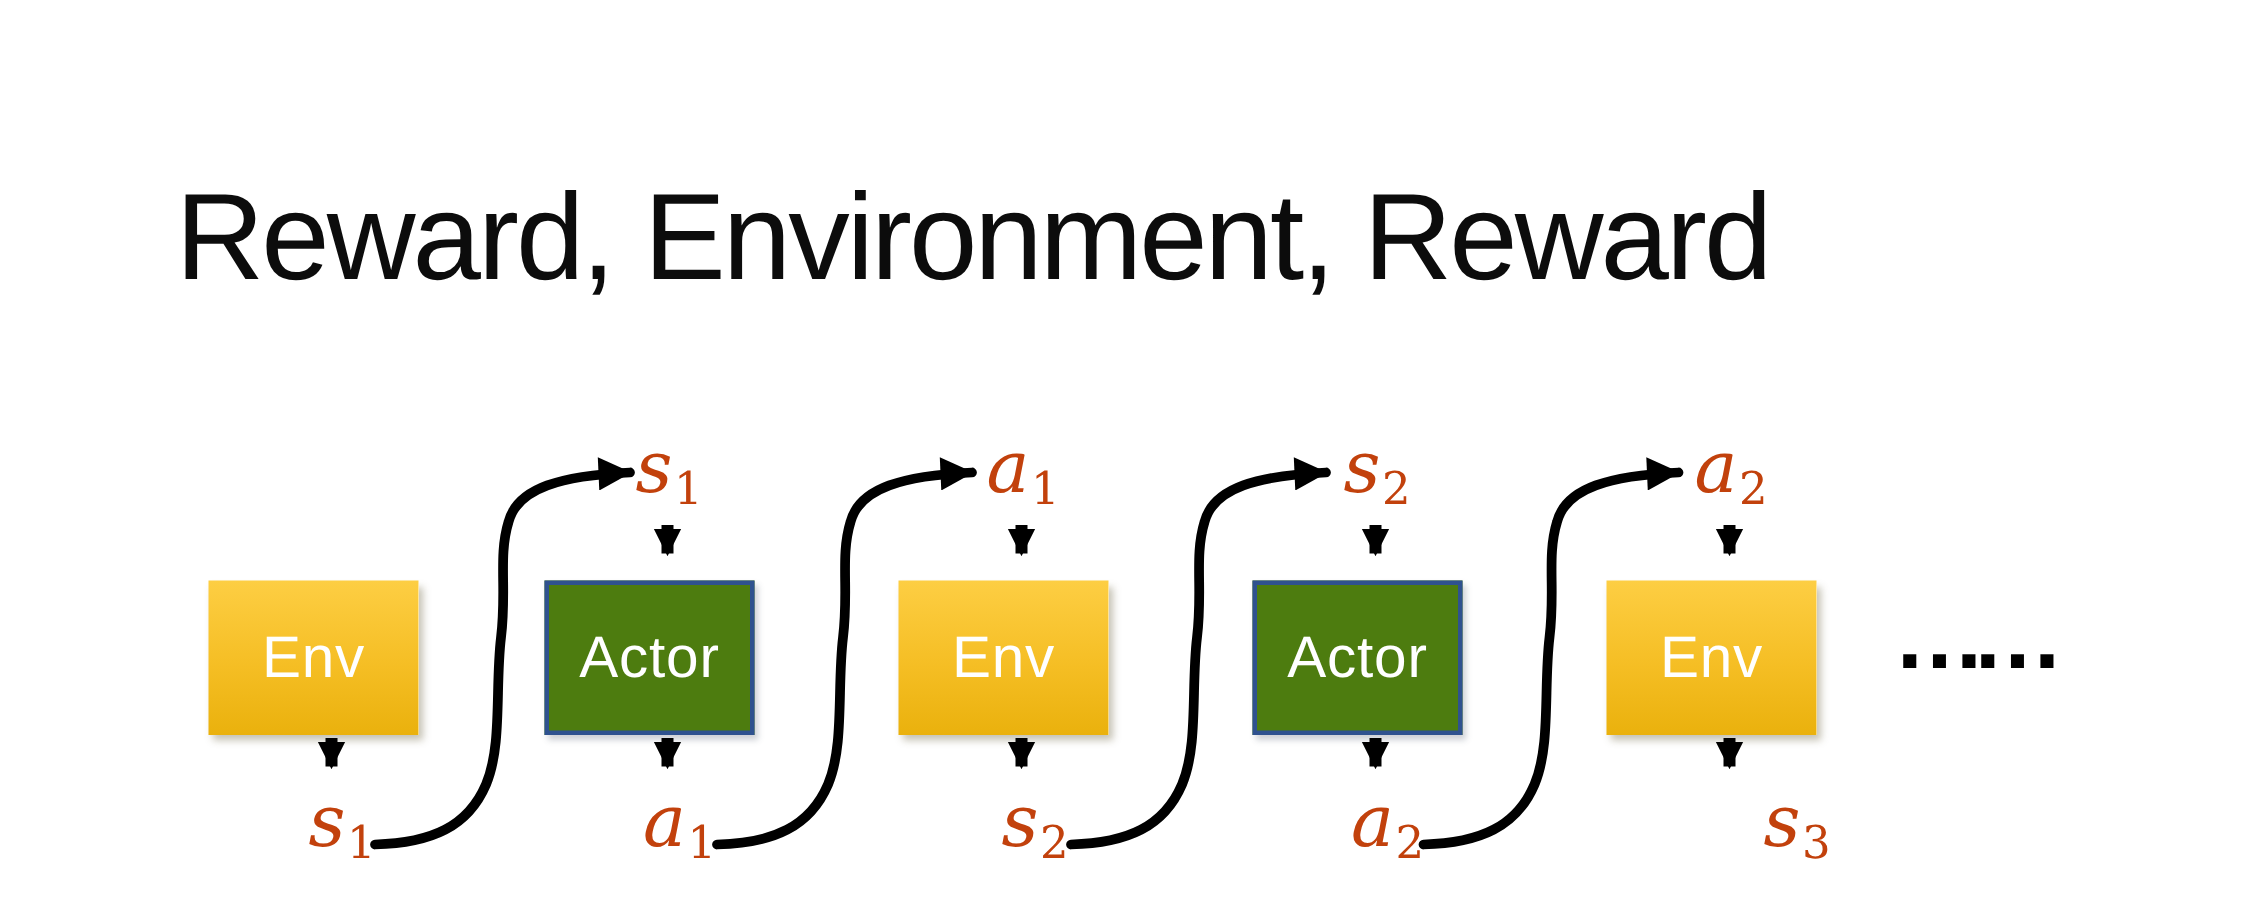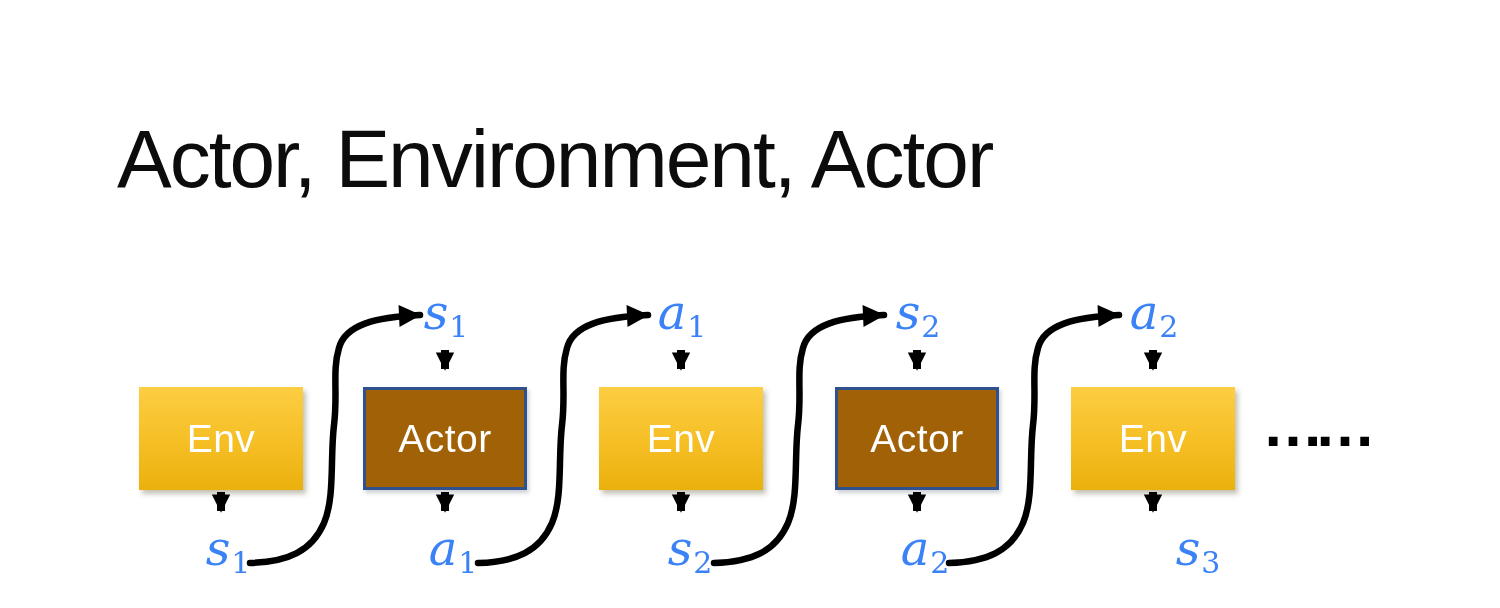--- a/index.html
+++ b/index.html
@@ -7,38 +7,38 @@
     width:1500px;height:608px;background:#ffffff;overflow:hidden;
     font-family:"Liberation Sans",sans-serif;position:relative;
   }
   .slide{position:absolute;inset:0;}
   .title{
     position:absolute;left:117px;top:118px;margin:0;
     font-size:82px;font-weight:300;letter-spacing:-2px;color:#0c0c0c;
     line-height:1;white-space:nowrap;
   }
   .node{
-    position:absolute;top:387px;width:164px;height:103px;
+    position:absolute;top:387px;width:140px;height:103px;
     display:flex;align-items:center;justify-content:center;
     box-sizing:border-box;
   }
   .node .node-label{
     color:#ffffff;font-size:39px;line-height:1;letter-spacing:0.5px;
   }
   .node.env{
     background:linear-gradient(180deg,#FDCE43 0%,#F5BE24 55%,#EAB10D 100%);
     box-shadow:3px 4px 5px rgba(90,80,40,0.35);
   }
   .node.actor{
-    background:#a16207;
+    background:#4d7c0f;
     border:3px solid #2F528F;
     box-shadow:2px 3px 4px rgba(60,70,90,0.25);
   }
   .io-label{
-    position:absolute;white-space:nowrap;line-height:1;color:#3b82f6;
+    position:absolute;white-space:nowrap;line-height:1;color:#c2410c;
     transform:translateX(-50%);
   }
   .io-label .var{
     font-family:"DejaVu Serif","Liberation Serif",serif;
     font-style:italic;font-size:48px;
   }
   .io-label .sub{
     font-family:"DejaVu Serif","Liberation Serif",serif;
     font-style:normal;font-size:30px;vertical-align:-0.28em;margin-left:1px;
   }
@@ -51,21 +51,21 @@
   }
   svg.arrows{position:absolute;left:0;top:0;pointer-events:none;}
   .curve{fill:none;stroke:#000;stroke-width:6.5;stroke-linecap:round;}
   .darrow{stroke:#000;stroke-width:8;}
 </style>
 </head>
 <body>
 
 <div class="slide">
 
-  <h1 class="title">Actor, Environment, Actor</h1>
+  <h1 class="title">Reward, Environment, Reward</h1>
 
   <div>
 
     <div class="node env" style="left:139px">
       <span class="node-label">Env</span>
     </div>
     <div class="node actor" style="left:363px">
       <span class="node-label">Actor</span>
     </div>
     <div class="node env" style="left:599px">

